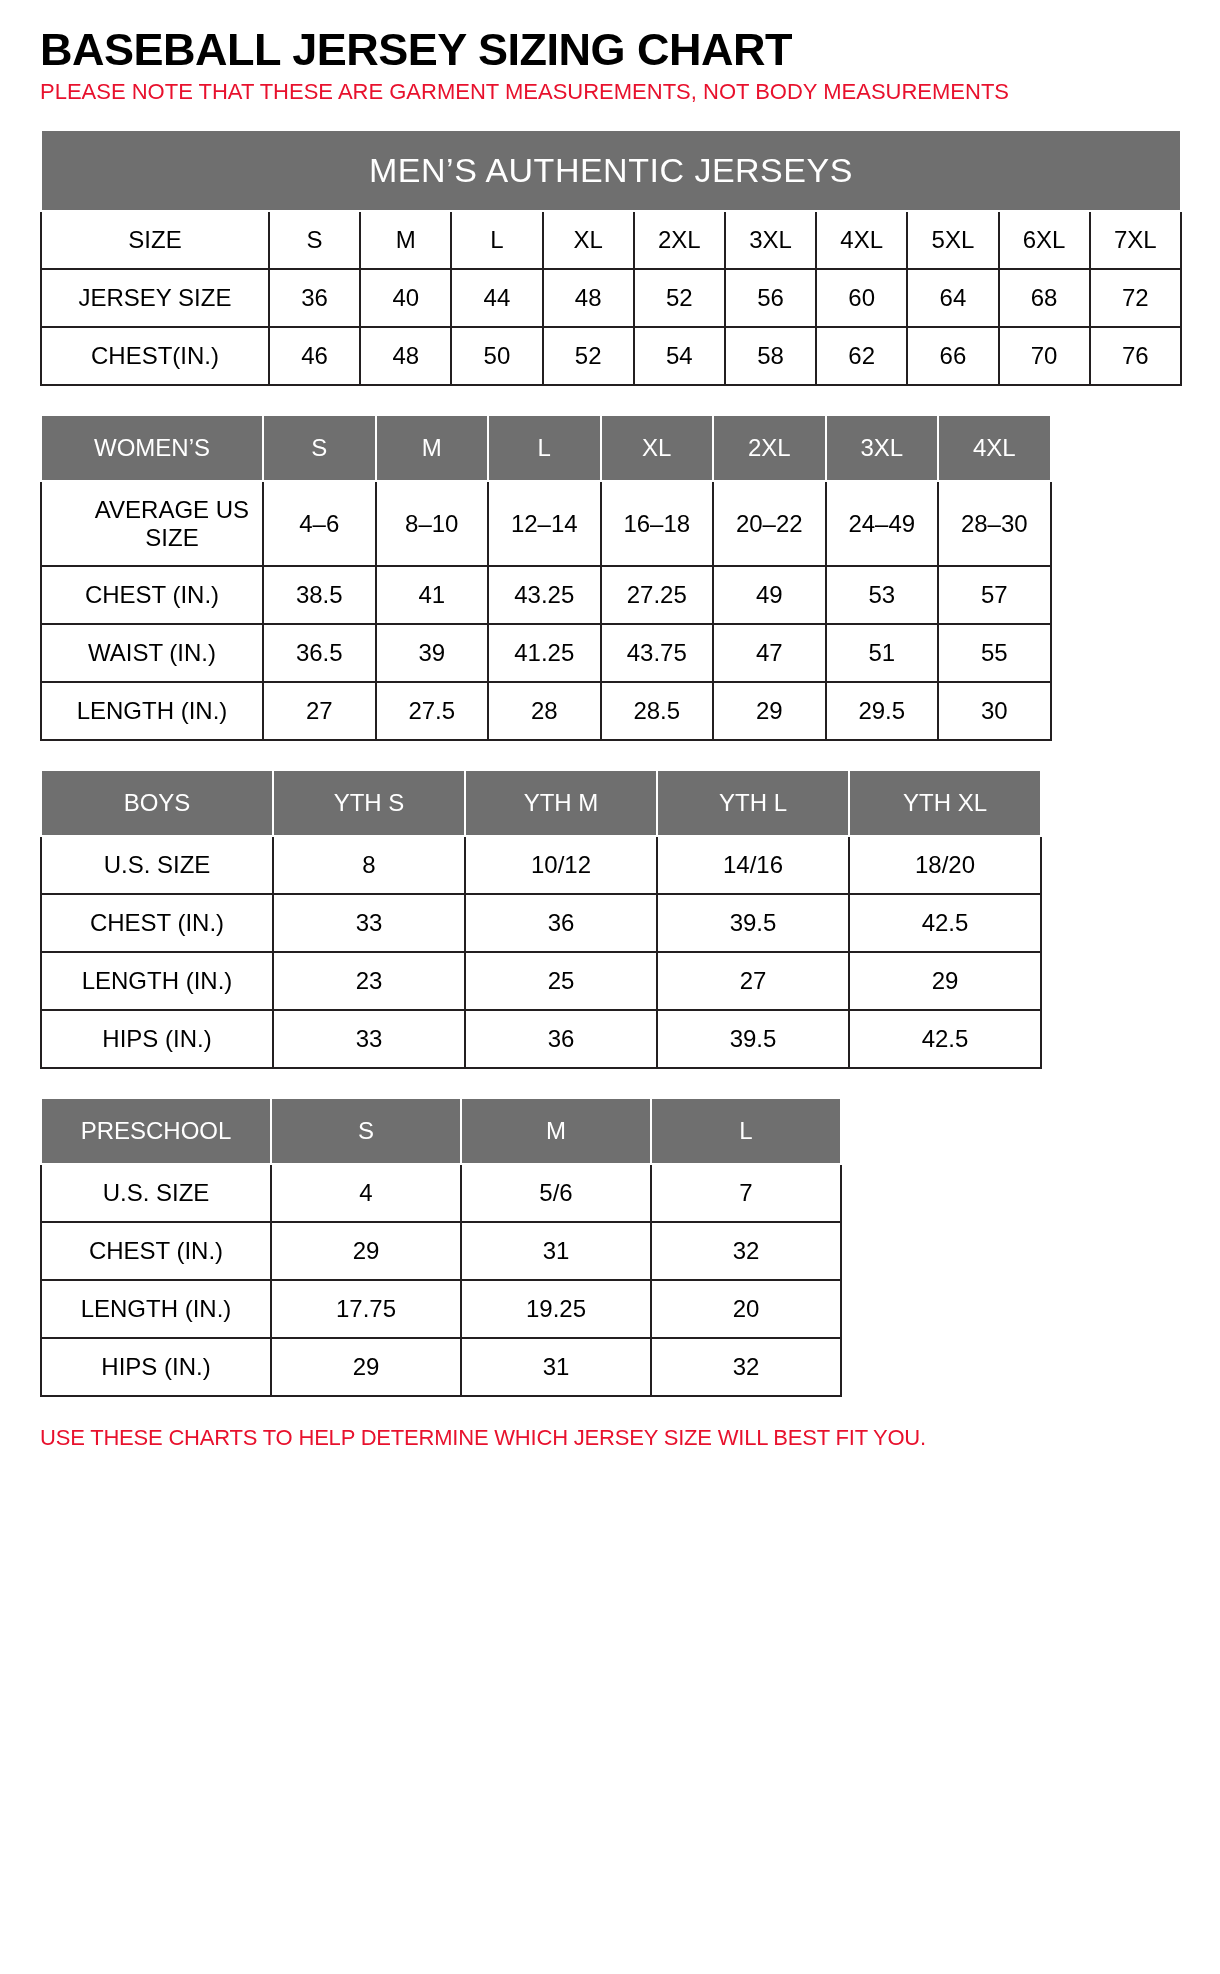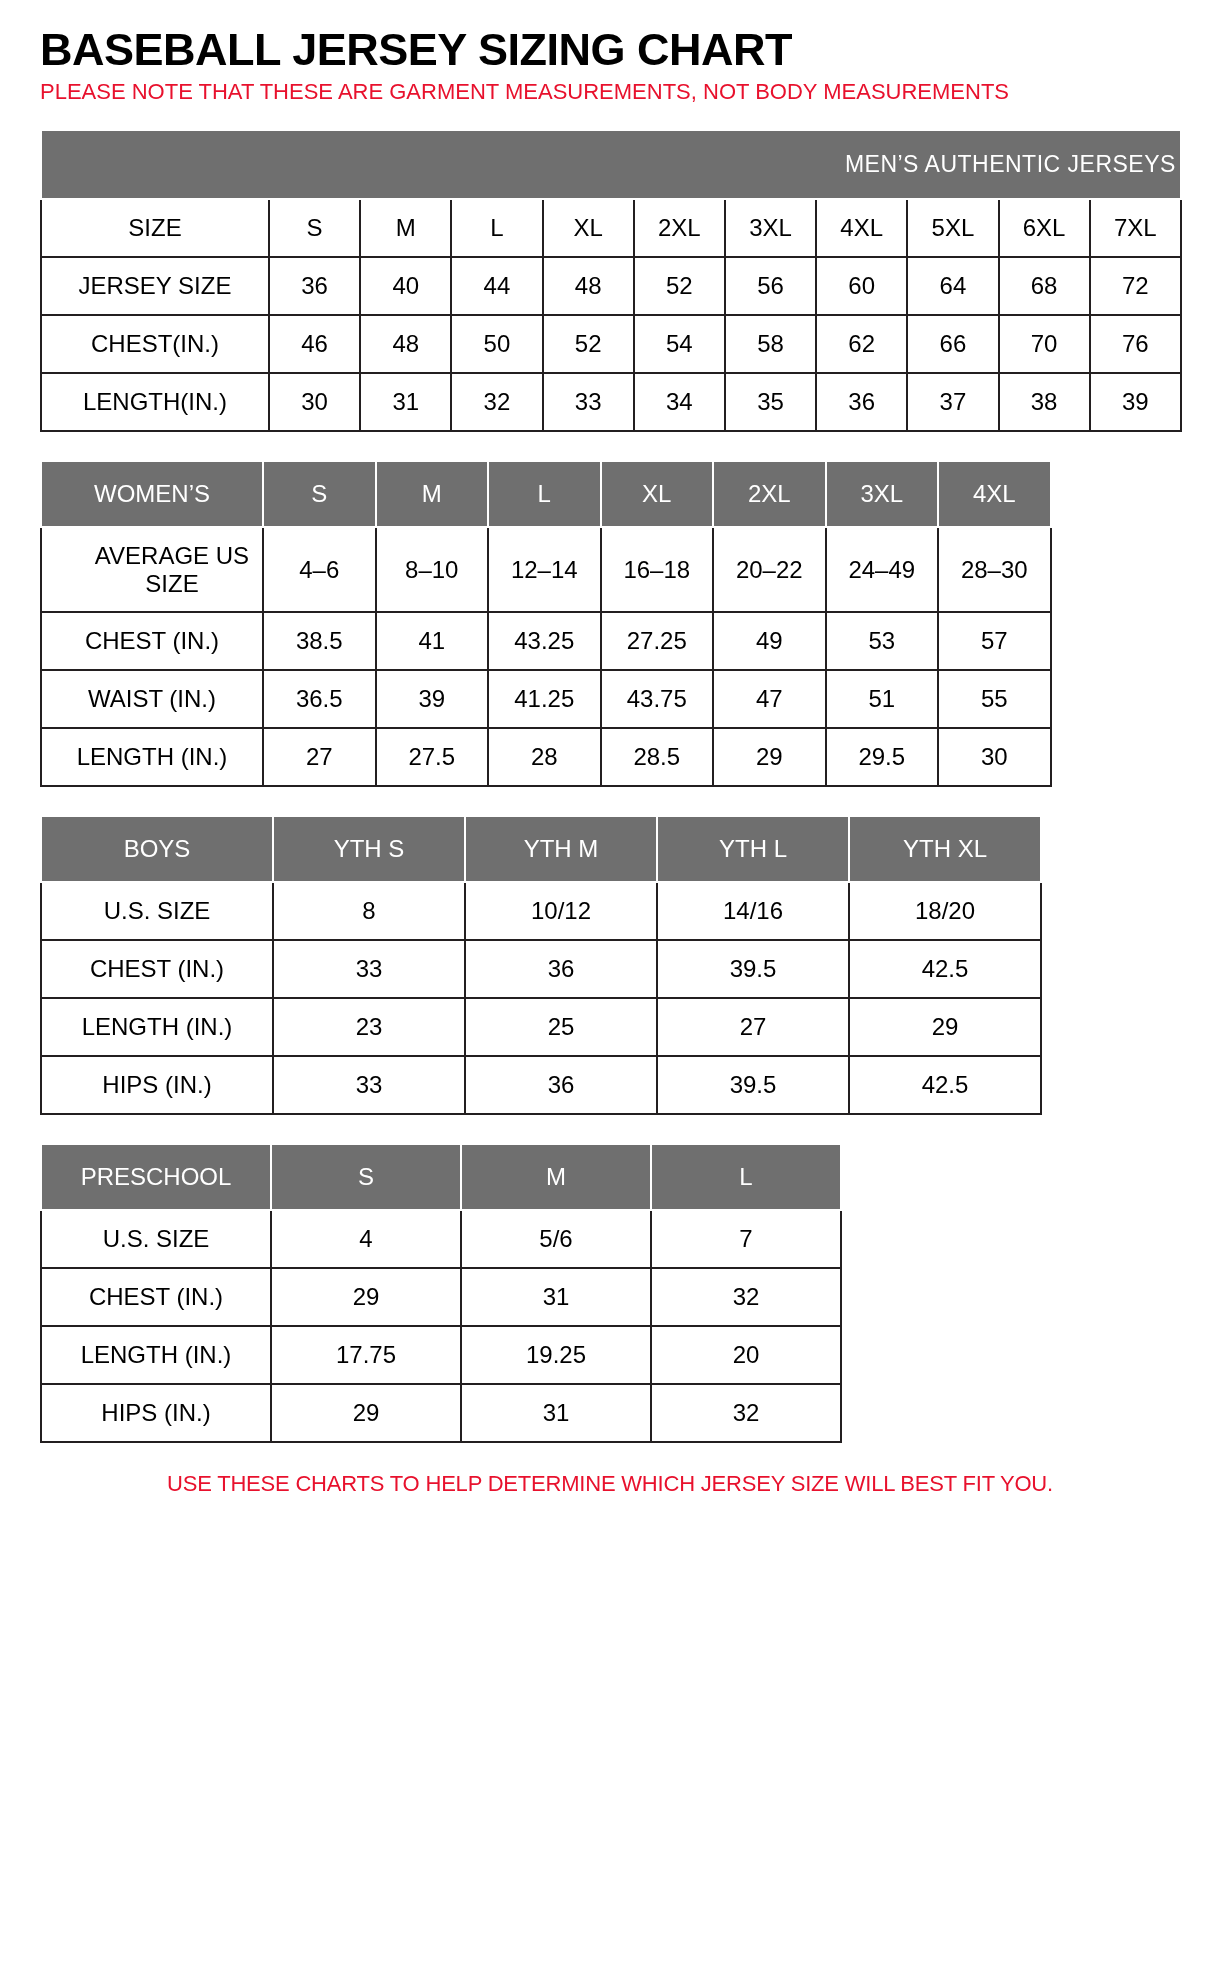--- a/index.html
+++ b/index.html
@@ -52,24 +52,23 @@
     background: #ffffff;
   }
   .hdr td, .hdr th {
     background: #6f6f6f;
     color: #ffffff;
     border: 2px solid #ffffff;
     font-size: 24px;
     padding: 18px 4px;
   }
   .men-banner td {
-    font-size: 23px;
+    font-size: 34px;
     letter-spacing: 0.5px;
     padding: 20px 4px;
-    text-align: right;
   }
   .lbl {
     font-size: 24px;
   }
   .two-line { line-height: 1.15; padding-left: 44px; }
 
   
   table.men col.c0 { width: 228px; }
   table.men col.cn { width: 91.2px; }
 
@@ -83,21 +82,20 @@
 
   
   table.preschool col.c0 { width: 230px; }
   table.preschool col.cn { width: 190px; }
 
   .footer {
     color: #e8112d;
     font-size: 22px;
     margin: 14px 0 15px 0;
     letter-spacing: -0.2px;
-    text-align: center;
   }
 </style>
 </head>
 <body>
 
 <h1 class="page-title">BASEBALL JERSEY SIZING CHART</h1>
 <p class="note">PLEASE NOTE THAT THESE ARE GARMENT MEASUREMENTS, NOT BODY MEASUREMENTS</p>
 
 <table class="men">
   <colgroup>
@@ -151,33 +149,20 @@
       <td>48</td>
       <td>50</td>
       <td>52</td>
       <td>54</td>
       <td>58</td>
       <td>62</td>
       <td>66</td>
       <td>70</td>
       <td>76</td>
     </tr>
-    <tr>
-      <td class="lbl">LENGTH(IN.)</td>
-      <td>30</td>
-      <td>31</td>
-      <td>32</td>
-      <td>33</td>
-      <td>34</td>
-      <td>35</td>
-      <td>36</td>
-      <td>37</td>
-      <td>38</td>
-      <td>39</td>
-    </tr>
   </tbody>
 </table>
 
 <table class="women">
   <colgroup>
     <col class="c0">
       <col class="cn">
       <col class="cn">
       <col class="cn">
       <col class="cn">

